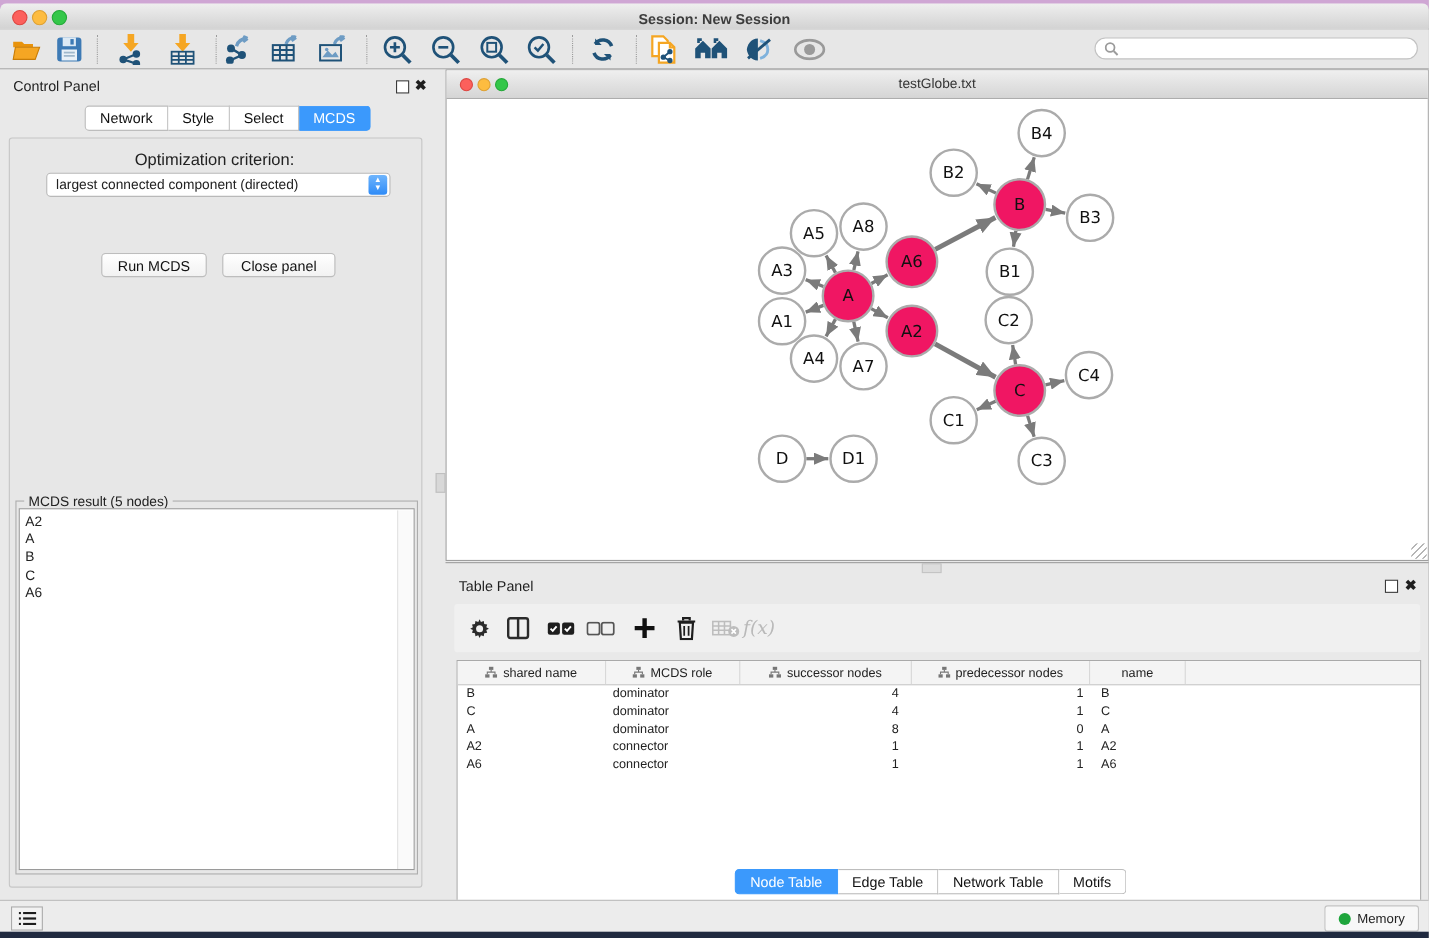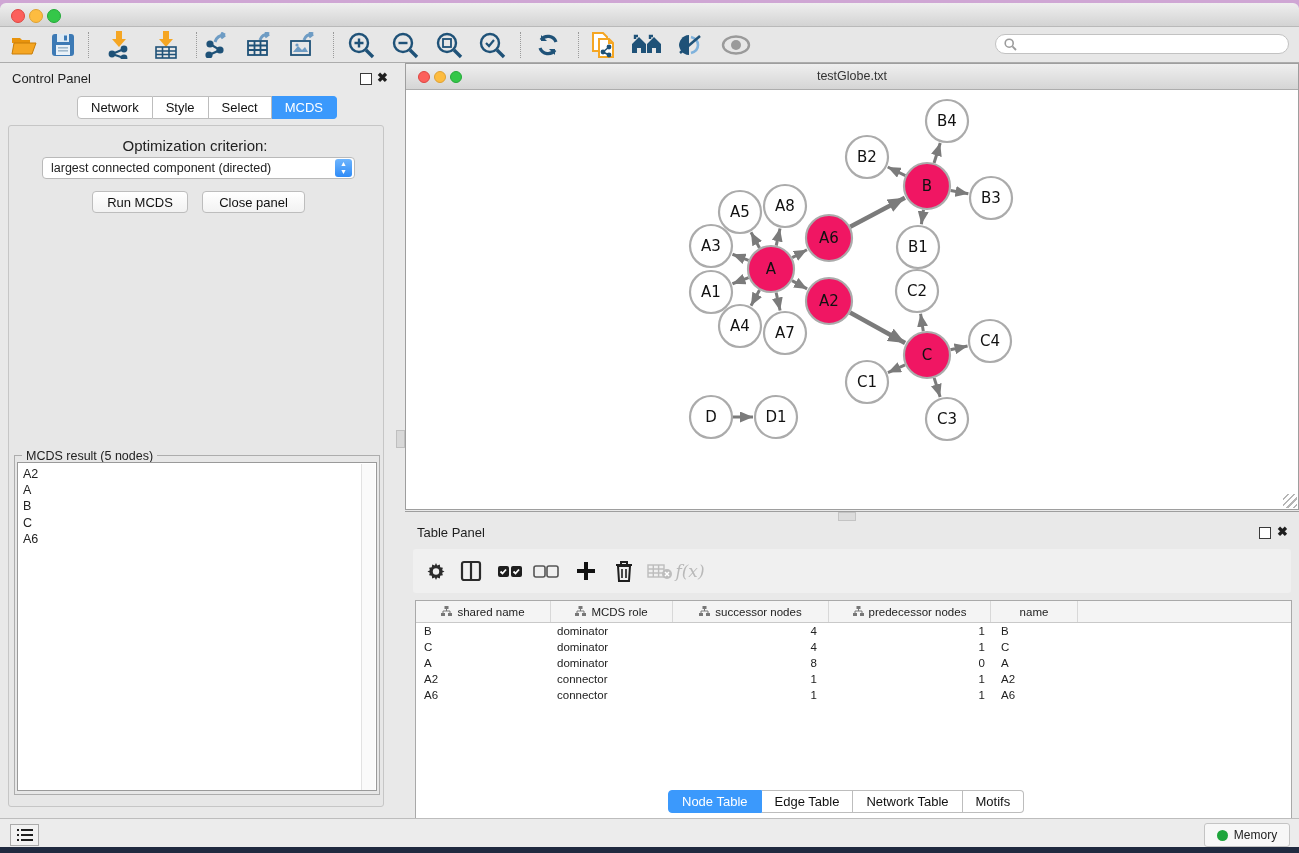--- a/index.html
+++ b/index.html
@@ -35,21 +35,21 @@
   .tab.sel{background:#3B99FC;border-color:#3B99FC;color:#fff;}
   #cp-tabs{left:77px;top:96px;}
   #cp-content{left:8px;top:125px;width:374px;height:680px;background:#E7E7E7;border:1px solid #C6C6C6;border-radius:3px;}
   #opt-label{left:0;top:137px;width:390px;text-align:center;font-size:15px;}
   #criterion{left:42px;top:157px;width:313px;height:22px;background:#fff;border:1px solid #B9B9B9;border-radius:4px;
              display:flex;align-items:center;box-sizing:border-box;gap:48px;}
   #criterion .val{flex:1;font-size:12.5px;padding-left:8px;white-space:nowrap;}
   #criterion .stepper{width:17px;height:18px;margin-right:2px;background:linear-gradient(#6FB5FD,#2E8BF7);
              border-radius:3px;color:#fff;font-size:7px;line-height:8px;text-align:center;padding-top:1px;box-sizing:border-box;}
   .btn{position:absolute;height:22px;background:linear-gradient(#FFFFFF,#F2F2F2);border:1px solid #BDBDBD;border-radius:4px;
-       font-size:13px;color:#111;display:flex;align-items:center;justify-content:center;box-sizing:border-box;}
+       font-size:13px;color:#111;display:flex;align-items:center;justify-content:center;box-sizing:border-box;margin-top:39px;}
   #mcds-fieldset{left:14px;top:455px;width:366px;height:340px;border:1px solid #ADADAD;box-sizing:border-box;}
   #mcds-legend{left:22px;top:449px;background:#E7E7E7;padding:0 4px;font-size:12.5px;}
   #mcds-list{left:17px;top:462px;width:360px;height:329px;background:#fff;border:1px solid #9A9A9A;box-sizing:border-box;}
   #mcds-items{position:absolute;left:5px;top:3px;font-size:12.5px;line-height:16.2px;}
   #mcds-scroll{position:absolute;right:1px;top:1px;width:13px;height:326px;background:#FAFAFA;border-left:1px solid #E2E2E2;}
 
   
   #net-window{left:405px;top:63px;width:894px;height:447px;background:#fff;border:1px solid #9E9E9E;box-sizing:border-box;}
   #net-titlebar{left:0;top:0;width:892px;height:25px;background:linear-gradient(#EFEFEF,#D5D5D5);border-bottom:1px solid #ADADAD;}
   #net-title{left:0;top:5px;width:892px;text-align:center;font-size:12.5px;color:#333;}
@@ -92,20 +92,21 @@
 </head>
 <body>
 
 <div id="stage">
 
   <div class="abs" id="desktop-top"></div>
   <div class="abs" id="titlebar">
     <span class="tl red" style="left:11px"></span>
     <span class="tl yel" style="left:29px"></span>
     <span class="tl grn" style="left:47px"></span>
+    <div class="abs" id="main-title">Session: New Session</div>
   </div>
 
   <div class="abs" id="toolbar">
     <div class="tb-icon" style="left:8px">
       <svg width="27" height="22" viewBox="0 0 27 22">
           <path d="M1,4 h8 l2,2 h8 v3 h-18 z" fill="#E8930C"></path>
           <path d="M3,9 h22 l-4,11 h-20 z" fill="#F5A623" stroke="#C87D08"></path>
         </svg>
     </div>
     <div class="tb-icon" style="left:47px">

